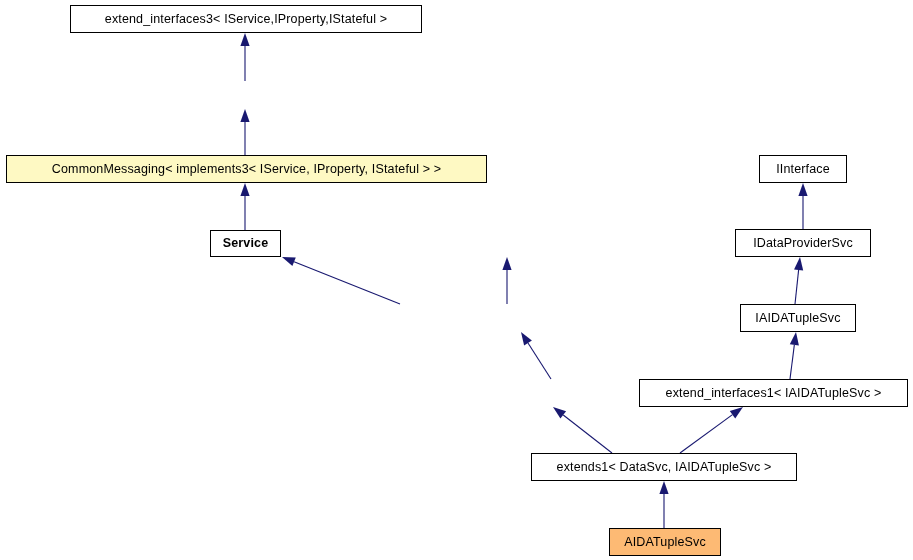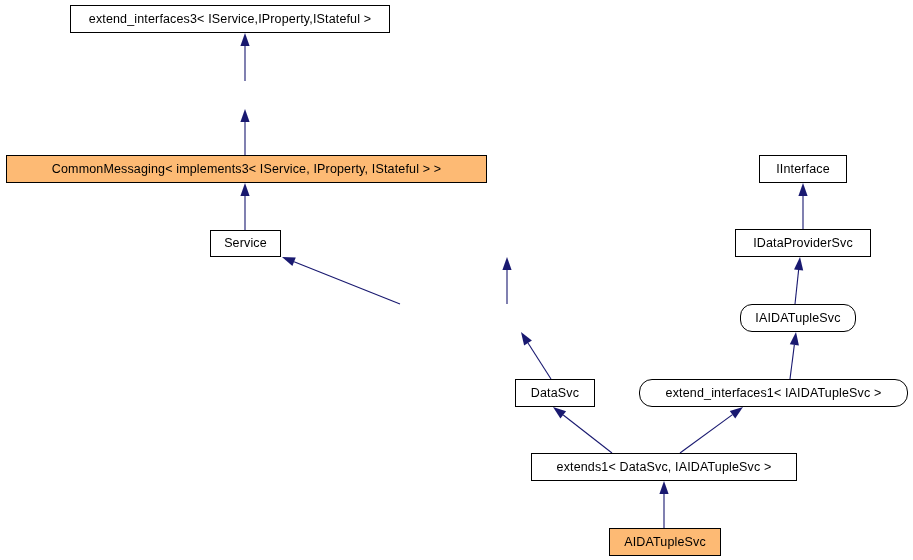--- a/index.html
+++ b/index.html
@@ -96,42 +96,39 @@
       </g>
       <g>
         <line x1="680" y1="453" x2="732.5008628127711" y2="414.66603667638935" stroke="#191970" stroke-width="1.1"></line>
         <polygon points="743,407 735.213460405955,418.38111598879345 729.7882652195872,410.95095736398525" fill="#191970"></polygon>
       </g>
       <g>
         <line x1="664" y1="528" x2="664" y2="494" stroke="#191970" stroke-width="1.1"></line>
         <polygon points="664,481 668.6,494 659.4,494" fill="#191970"></polygon>
       </g>
     </svg>
-<div class="node" style="left: 70px; top: 5px; width: 320px; height: 28px; border-color: rgb(0, 0, 0); color: rgb(0, 0, 0); background: rgb(255, 255, 255);">
+<div class="node" style="left: 70px; top: 5px; width: 352px; height: 28px; border-color: rgb(0, 0, 0); color: rgb(0, 0, 0); background: rgb(255, 255, 255);">
       <span class="node-label">extend_interfaces3&lt; IService,IProperty,IStateful &gt;</span>
     </div>
-    <div class="node" style="left: 6px; top: 155px; width: 481px; height: 28px; border-color: rgb(0, 0, 0); color: rgb(0, 0, 0); background: #fdba74;">
+    <div class="node" style="left: 6px; top: 155px; width: 481px; height: 28px; border-color: rgb(0, 0, 0); color: rgb(0, 0, 0); background: #fef9c3;">
       <span class="node-label">CommonMessaging&lt; implements3&lt; IService, IProperty, IStateful &gt; &gt;</span>
     </div>
-    <div class="node" style="left: 210px; top: 230px; width: 71px; height: 27px; border-color: rgb(0, 0, 0); color: rgb(0, 0, 0); background: rgb(255, 255, 255);">
+    <div class="node" style="left: 210px; top: 230px; width: 71px; height: 27px; border-color: rgb(0, 0, 0); color: rgb(0, 0, 0); background: rgb(255, 255, 255); font-weight: bold;">
       <span class="node-label">Service</span>
     </div>
     <div class="node" style="left: 735px; top: 229px; width: 136px; height: 28px; border-color: rgb(0, 0, 0); color: rgb(0, 0, 0); background: rgb(255, 255, 255);">
       <span class="node-label">IDataProviderSvc</span>
     </div>
     <div class="node" style="left: 759px; top: 155px; width: 88px; height: 28px; border-color: rgb(0, 0, 0); color: rgb(0, 0, 0); background: rgb(255, 255, 255);">
       <span class="node-label">IInterface</span>
     </div>
-    <div class="node" style="left: 740px; top: 304px; width: 116px; height: 28px; border-color: rgb(0, 0, 0); color: rgb(0, 0, 0); background: rgb(255, 255, 255); border-radius: 12px;">
+    <div class="node" style="left: 740px; top: 304px; width: 116px; height: 28px; border-color: rgb(0, 0, 0); color: rgb(0, 0, 0); background: rgb(255, 255, 255);">
       <span class="node-label">IAIDATupleSvc</span>
     </div>
-    <div class="node" style="left: 515px; top: 379px; width: 80px; height: 28px; border-color: rgb(0, 0, 0); color: rgb(0, 0, 0); background: rgb(255, 255, 255);">
-      <span class="node-label">DataSvc</span>
-    </div>
-    <div class="node" style="left: 639px; top: 379px; width: 269px; height: 28px; border-color: rgb(0, 0, 0); color: rgb(0, 0, 0); background: rgb(255, 255, 255); border-radius: 13px;">
+    <div class="node" style="left: 639px; top: 379px; width: 269px; height: 28px; border-color: rgb(0, 0, 0); color: rgb(0, 0, 0); background: rgb(255, 255, 255);">
       <span class="node-label">extend_interfaces1&lt; IAIDATupleSvc &gt;</span>
     </div>
     <div class="node" style="left: 531px; top: 453px; width: 266px; height: 28px; border-color: rgb(0, 0, 0); color: rgb(0, 0, 0); background: rgb(255, 255, 255); text-align: center;">
       <span class="node-label">extends1&lt; DataSvc, IAIDATupleSvc &gt;</span>
     </div>
     <div class="node focus" style="left: 609px; top: 528px; width: 112px; height: 28px; border-color: rgb(0, 0, 0); color: rgb(0, 0, 0); background: #fdba74;">
       <span class="node-label">AIDATupleSvc</span>
     </div>
   </div>
 

